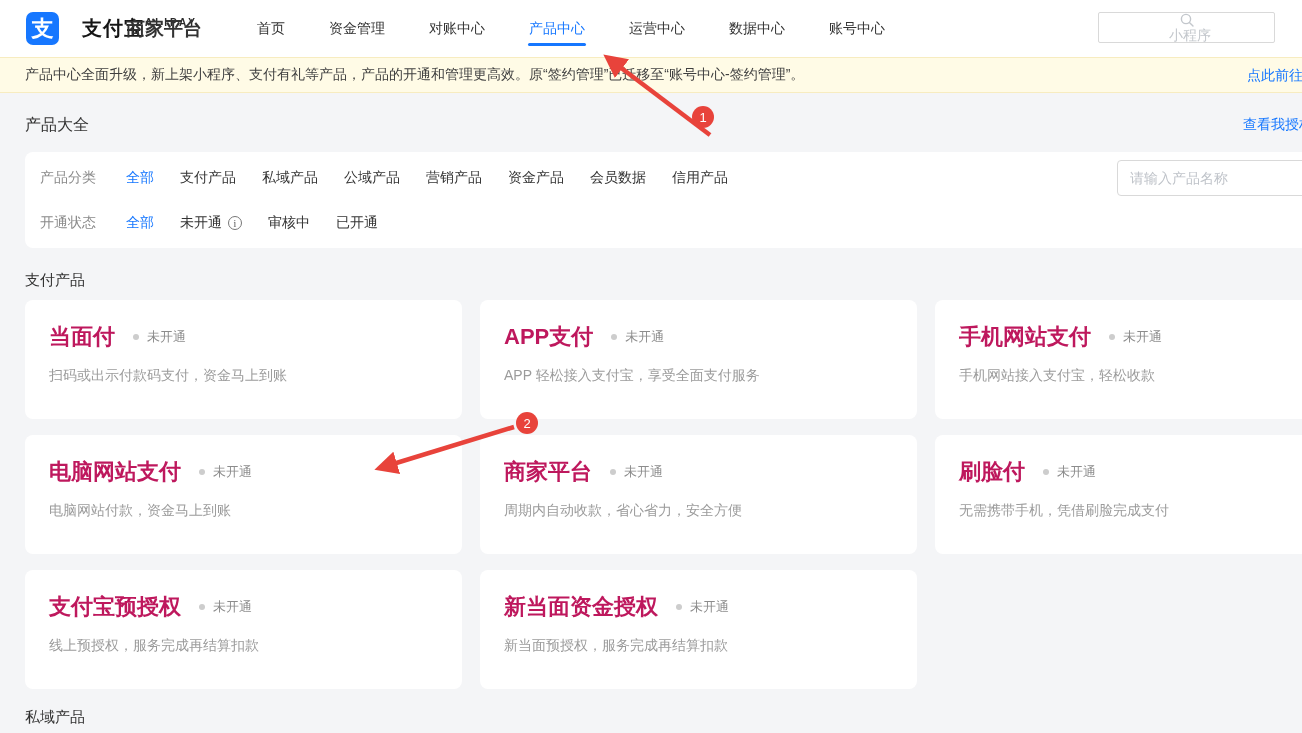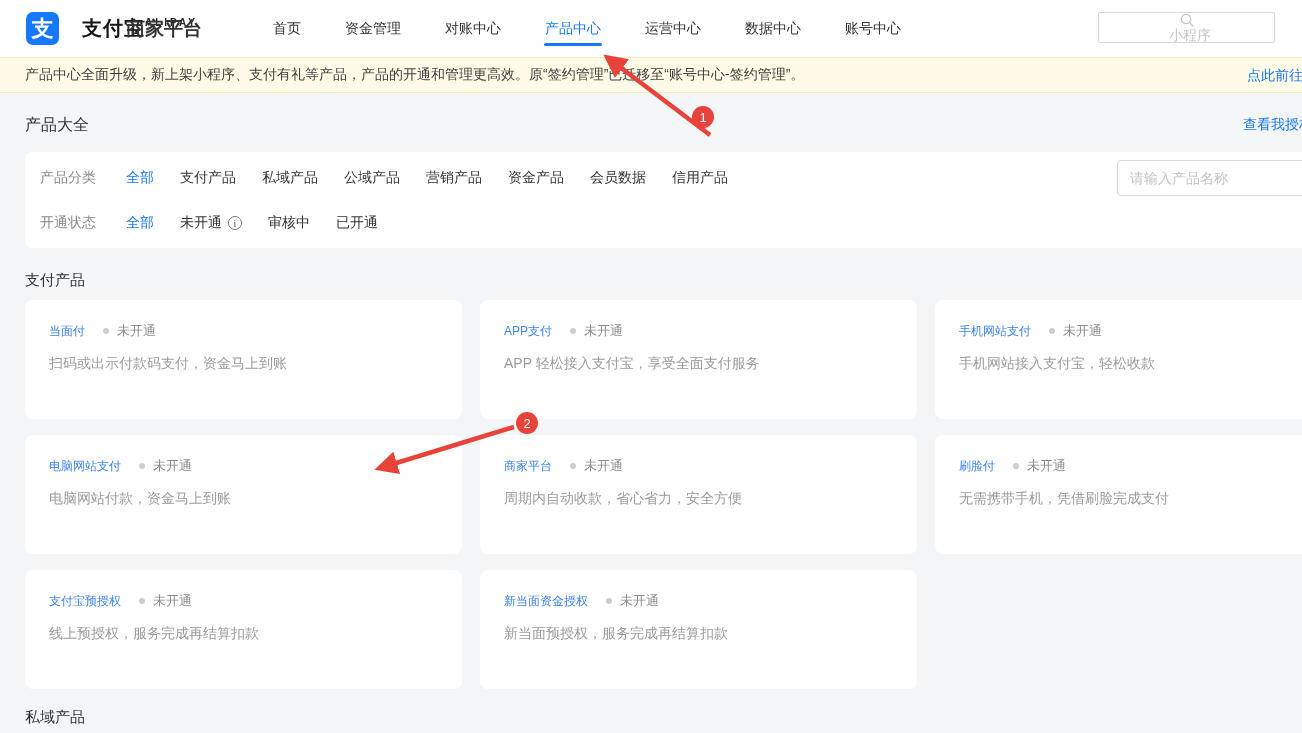--- a/index.html
+++ b/index.html
@@ -12,21 +12,21 @@
 
   
   .header { position:absolute; top:0; left:0; width:1302px; height:57px; background:#fff; }
   .brand { position:absolute; left:26px; top:12px; display:flex; align-items:center; cursor:pointer; }
   .brand-icon { width:33px; height:33px; background:#1677ff; border-radius:7px; color:#fff;
     font-size:22px; font-weight:700; display:flex; align-items:center; justify-content:center; }
   .brand-text { margin-left:23px; display:flex; flex-direction:row; }
   .brand-name { font-size:20px; font-weight:700; color:#151515; line-height:21px; letter-spacing:1px; }
   .brand-en  { font-size:10px; color:#2b2b2b; letter-spacing:3px; font-weight:600; line-height:10px; }
   .platform  { position:absolute; left:126px; top:16px; font-size:19px; color:#333;font-weight:bold; }
-  .nav { position:absolute; left:272px; top:0; height:57px; display:flex; gap:42px;justify-content:center; }
+  .nav { position:absolute; left:256px; top:0; height:57px; display:flex; gap:42px;justify-content:center; }
   .nav-item { position:relative; height:57px; line-height:57px; font-size:14px; color:#333;
     cursor:pointer; padding:0 1px; white-space:nowrap; }
   .nav-item.active { color:#1677ff; }
   .nav-item.active::after { content:""; position:absolute; left:0; right:0; bottom:11px;
     height:3px; border-radius:2px; background:#1677ff; }
   .header-search { position:absolute; left:1098px; top:12px; width:177px; height:31px;
     border:1px solid #d9d9d9; border-radius:2px; background:#fff;
     display:flex; align-items:center; padding:0 9px;flex-direction:column; }
   .header-search .ph { margin-left:7px; font-size:14px; color:#c3c7cc; }
 
@@ -63,21 +63,21 @@
   .filter-input::placeholder { color:#bfc3c9; }
 
   .section-title { position:absolute; left:25px; font-size:15px; color:#333; white-space:nowrap; }
   .st-payment { top:178px; }
   .st-private { top:615px; }
 
   .cards { position:absolute; left:25px; top:207px; width:1345px; display:grid;
     grid-template-columns:repeat(3,437px); column-gap:18px; row-gap:16px; }
   .card { height:119px; background:#fff; border-radius:8px; padding:22px 24px; cursor:pointer; }
   .card-head { display:flex; align-items:center; }
-  .card-title { font-size:12px; font-weight:400; color:#3b82f6; white-space:nowrap; }
+  .card-title { font-size:22px; font-weight:700; color:#be185d; white-space:nowrap; }
   .card-status { display:flex; align-items:center; margin-left:18px; font-size:13px; color:#8c8c8c; }
   .dot { width:6px; height:6px; border-radius:50%; background:#cdcdcd; margin-right:8px; }
   .card-desc { margin-top:15px; font-size:14px; color:#9b9b9b; white-space:nowrap; }
 
   
   .overlay { position:absolute; inset:0; width:1302px; height:733px; pointer-events:none; z-index:50; }
   .badge { position:absolute; width:22px; height:22px; border-radius:50%; background:#e8433b;
     color:#fff; font-size:13px; display:flex; align-items:center; justify-content:center;
     z-index:51; pointer-events:none; }
   .badge1 { left:692px; top:106px; }

